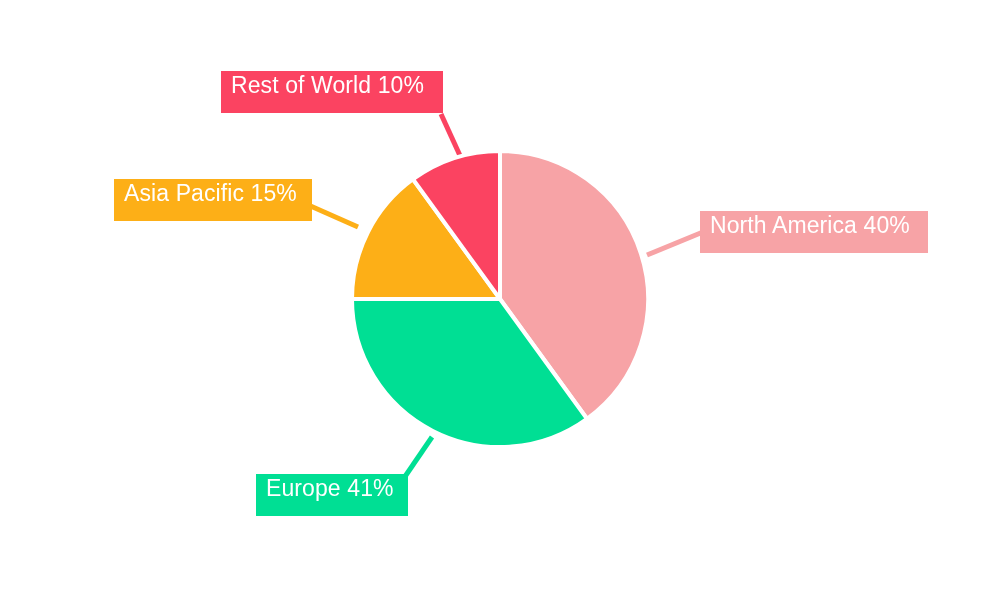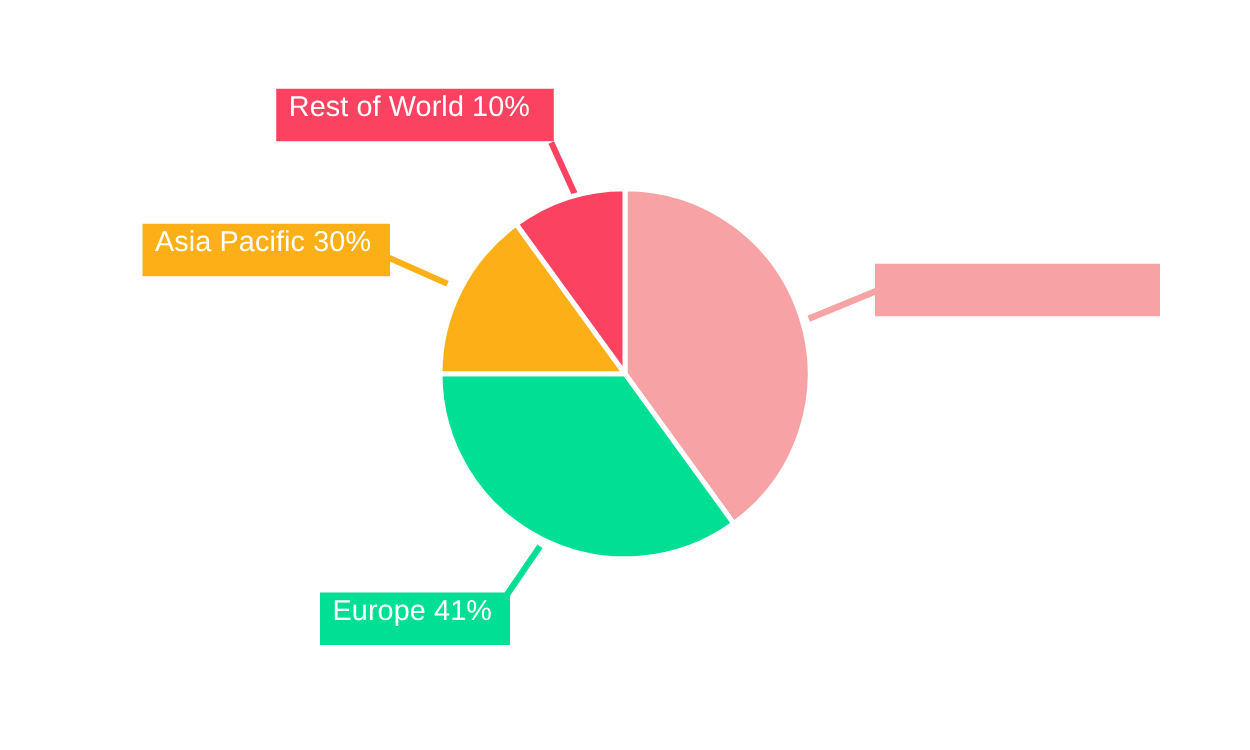--- a/index.html
+++ b/index.html
@@ -87,20 +87,21 @@
 
     <g>
       <rect x="700" y="211" width="228" height="42" fill="#F7A3A6"></rect>
       <rect x="256" y="474" width="152" height="42" fill="#00DF94"></rect>
       <rect x="114" y="179" width="198" height="42" fill="#FDAF17"></rect>
       <rect x="221" y="71" width="222" height="42" fill="#FB4361"></rect>
     </g>
 
   </svg>
 
+  <div class="pie-label label-north-america">North America 40%</div>
 
   <div class="pie-label label-europe">Europe 41%</div>
 
-  <div class="pie-label label-asia-pacific">Asia Pacific 30%</div>
+  <div class="pie-label label-asia-pacific">Asia Pacific 15%</div>
 
   <div class="pie-label label-rest-of-world">Rest of World 10%</div>
 
 </div>
 
 </body></html>

